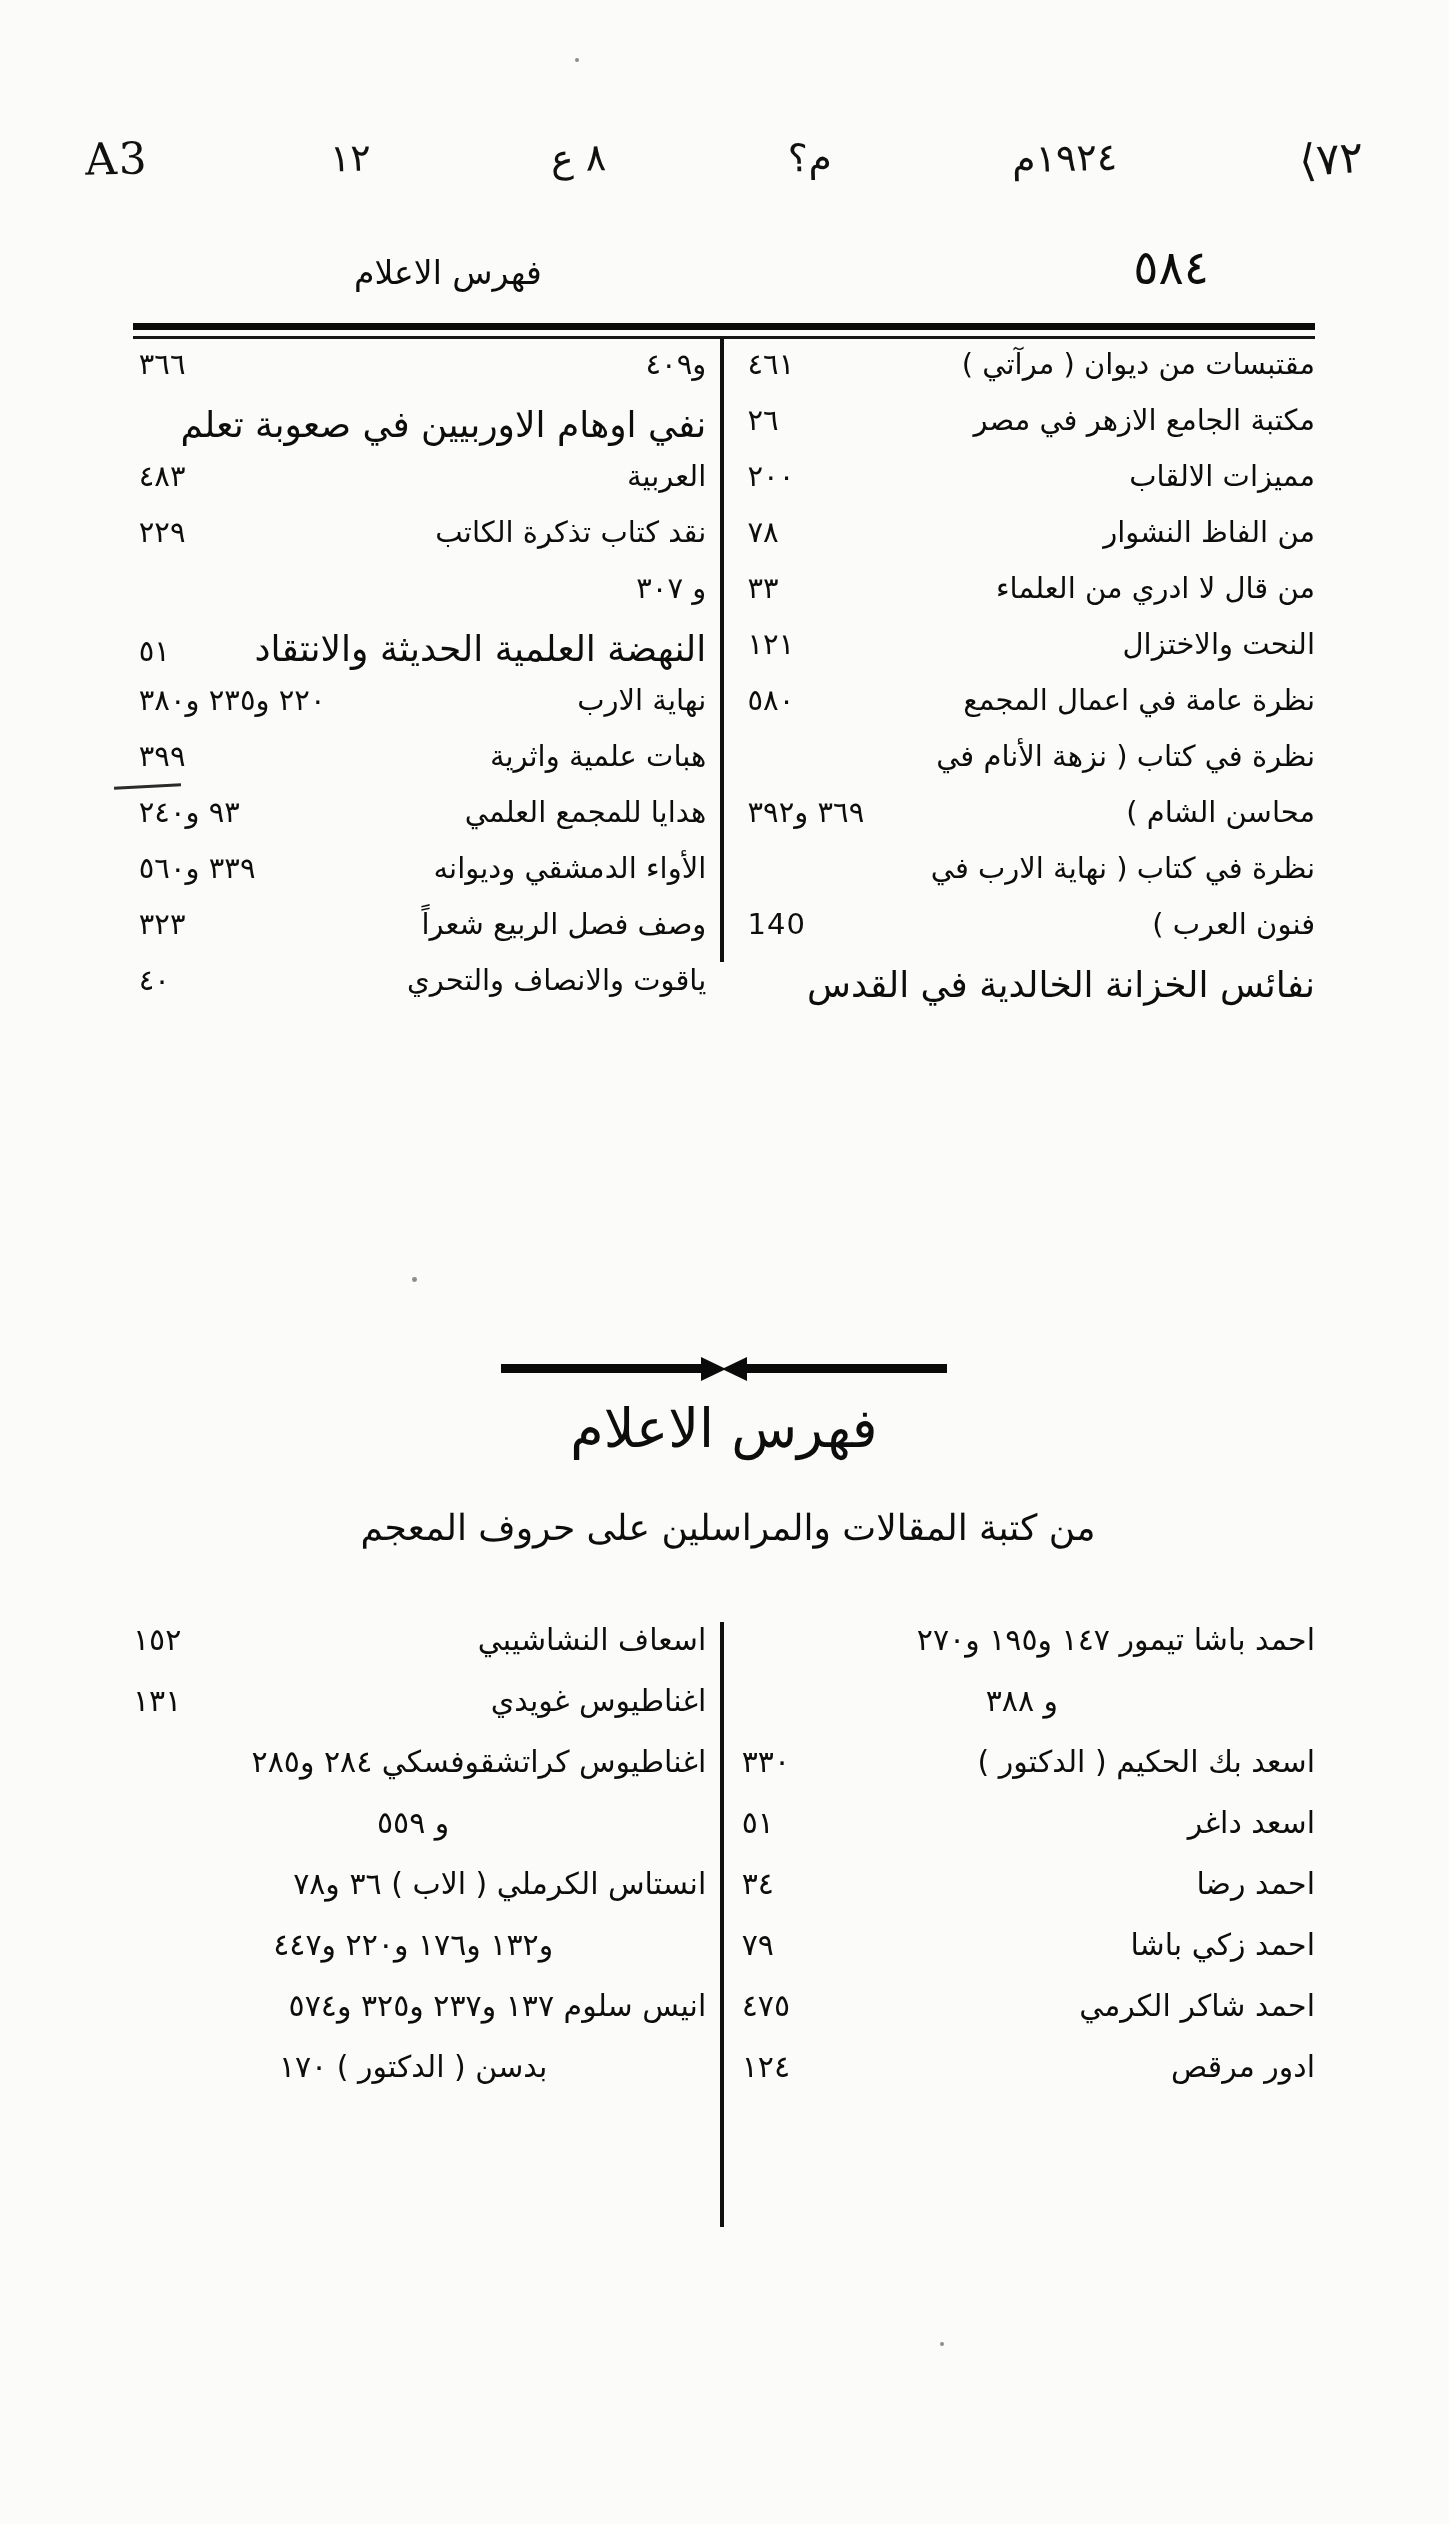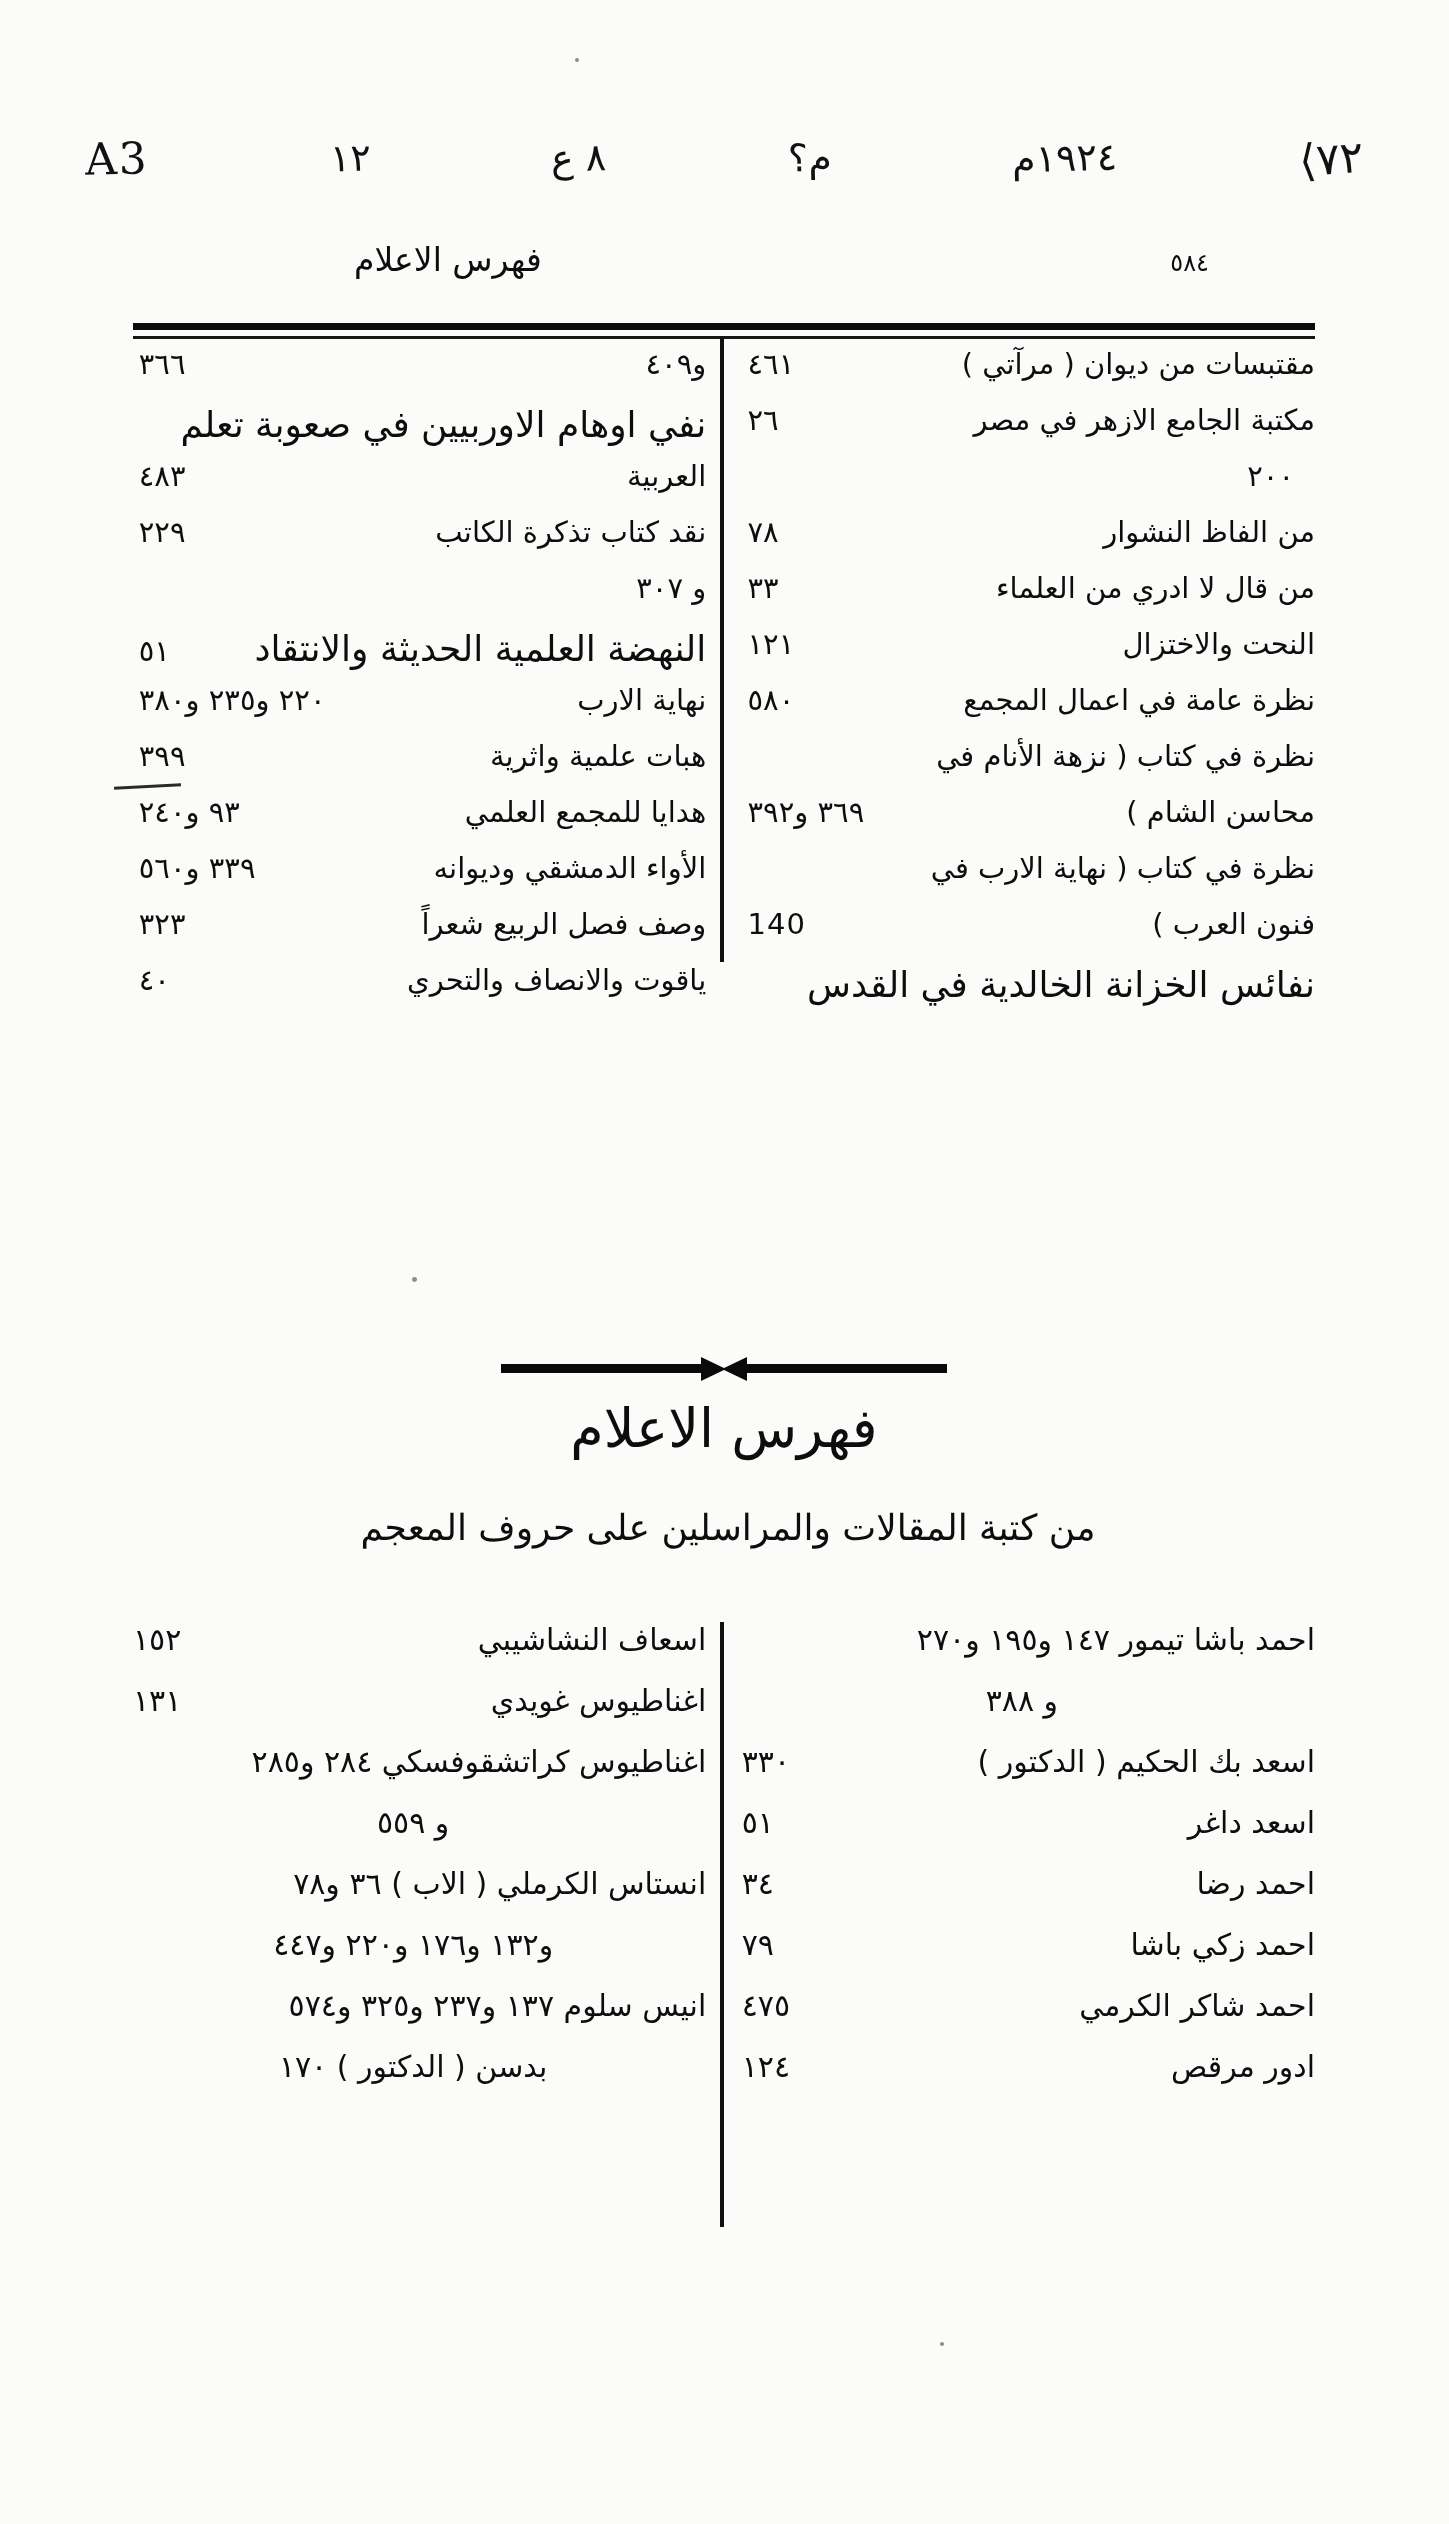--- a/index.html
+++ b/index.html
@@ -47,21 +47,21 @@
     right: 86px;
     left: 86px;
     height: 58px;
     display: flex;
     flex-direction: row;
     align-items: baseline;
     justify-content: space-between;
     font-size: 33px;
   }
   .running-head .page-no {
-    font-size: 24px;
+    font-size: 47px;
     letter-spacing: 1.9px;
     margin-right: 154px;
   }
   .running-head .head-title {
     font-size: 33px;
     margin-left: 269px;
   }
 
   
   .rule-thick {
@@ -254,20 +254,21 @@
     <div class="col right-col">
       <div class="entry">
         <span class="label">مقتبسات من ديوان ( مرآتي )</span>
         <span class="pages">٤٦١</span>
       </div>
       <div class="entry">
         <span class="label">مكتبة الجامع الازهر في مصر</span>
         <span class="pages">٢٦</span>
       </div>
       <div class="entry">
+        <span class="label">مميزات الالقاب</span>
         <span class="pages">٢٠٠</span>
       </div>
       <div class="entry">
         <span class="label">من الفاظ النشوار</span>
         <span class="pages">٧٨</span>
       </div>
       <div class="entry">
         <span class="label">من قال لا ادري من العلماء</span>
         <span class="pages">٣٣</span>
       </div>

